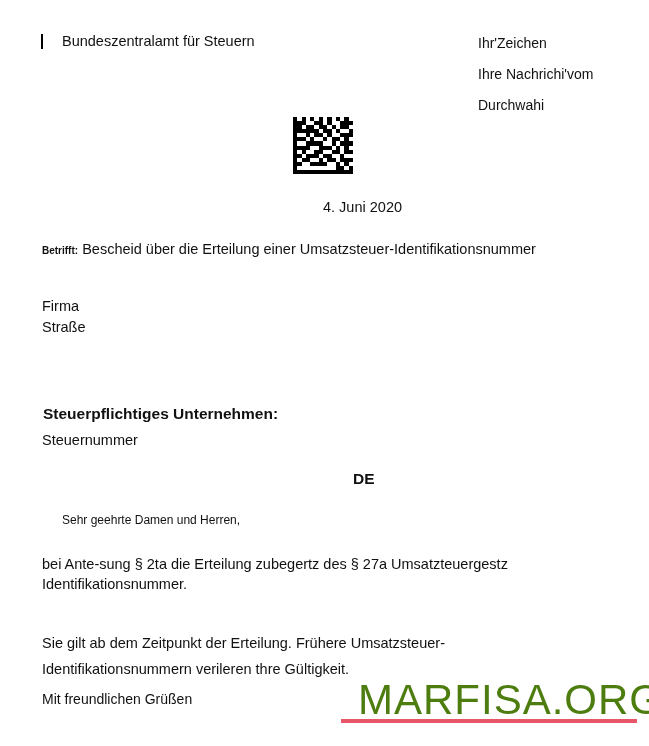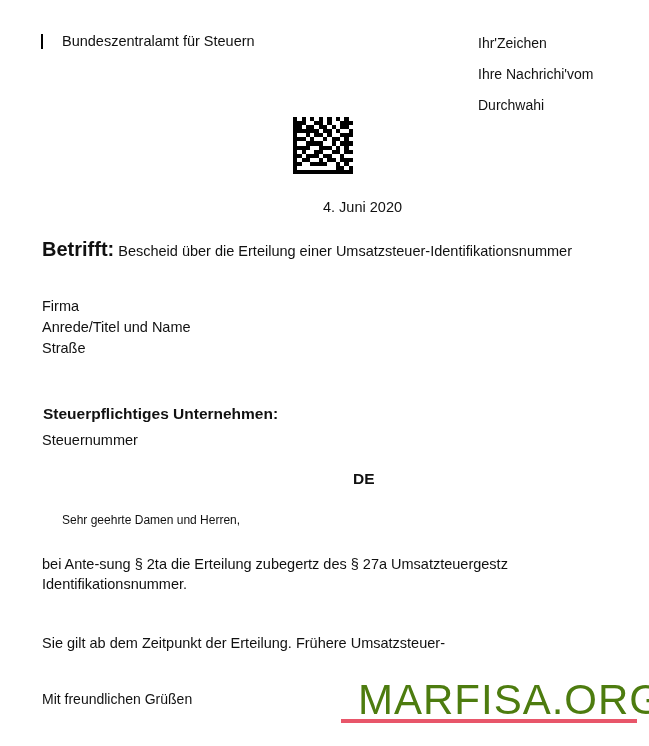--- a/index.html
+++ b/index.html
@@ -9,21 +9,21 @@
   .sender { left: 42px; top: 31px; font-size: 14.5px; line-height: 21px; margin-left: 20px; }
   .cursor { position: absolute; left: 41px; top: 34px; width: 2px; height: 15px; background: #000; }
   .refs { left: 478px; top: 36px; font-size: 14px; }
   .refs div { height: 31px; line-height: 15px; }
   .barcode { left: 293px; top: 117px; width: 60px; height: 57px;
              display: grid; grid-template-columns: repeat(14, 1fr); grid-template-rows: repeat(14, 1fr); }
   .barcode span { display: block; }
   .barcode span.b { background: #000; }
   .date { left: 323px; top: 199px; font-size: 14.5px; }
   .subject { left: 42px; top: 240px; font-size: 14.5px; line-height: 19px; width: 540px; white-space: normal; }
-  .subject b { font-size: 20px; }
+  .subject b { font-size: 10px; }
   .address { left: 42px; top: 296px; font-size: 14.5px; line-height: 21px; }
   .heading { left: 43px; top: 395px; font-size: 15.5px; font-weight: bold; margin-top: 10px; }
   .taxnum { left: 42px; top: 432px; font-size: 14.5px; }
   .de { left: 353px; top: 470px; font-size: 15.5px; font-weight: bold; }
   .greeting { left: 42px; top: 513px; font-size: 12px; margin-left: 20px; }
   .p1 { left: 42px; top: 554px; font-size: 14.5px; line-height: 20px; }
   .p2 { left: 42px; top: 630px; font-size: 14.5px; line-height: 26px; }
   .closing { left: 42px; top: 691px; font-size: 14px; text-align: right; }
   .watermark { left: 358px; top: 676px; font-size: 42px; font-weight: normal; color: #4d7c0f; letter-spacing: 1px; }
   .watermark-line { position: absolute; left: 341px; top: 719px; width: 296px; height: 4px; background: #e8566a; }
@@ -244,35 +244,35 @@
 
 <div class="abs date">4. Juni 2020</div>
 
 <div class="abs subject">
   <b>Betrifft:</b>
   <span>Bescheid über die Erteilung einer Umsatzsteuer-Identifikationsnummer</span>
 </div>
 
 <div class="abs address">
   <div>Firma</div>
-  <div>Anrede/Titel und Name</div>
   <div>Straße</div>
 </div>
 
 <div class="abs heading">Steuerpflichtiges Unternehmen:</div>
 <div class="abs taxnum">Steuernummer</div>
 <div class="abs de">DE</div>
 
 <div class="abs greeting">Sehr geehrte Damen und Herren,</div>
 
 <div class="abs p1">
   <div>bei Ante-sung § 2ta die Erteilung zubegertz des § 27a Umsatzteuergestz</div>
   <div>Identifikationsnummer.</div>
 </div>
 
 <div class="abs p2">
   <div>Sie gilt ab dem Zeitpunkt der Erteilung. Frühere Umsatzsteuer-</div>
+  <div>Identifikationsnummern verileren thre Gültigkeit.</div>
 </div>
 
 <div class="abs closing">Mit freundlichen Grüßen</div>
 
 <div class="abs watermark">MARFISA.ORG</div>
 <div class="watermark-line"></div>
 
 </body></html>

